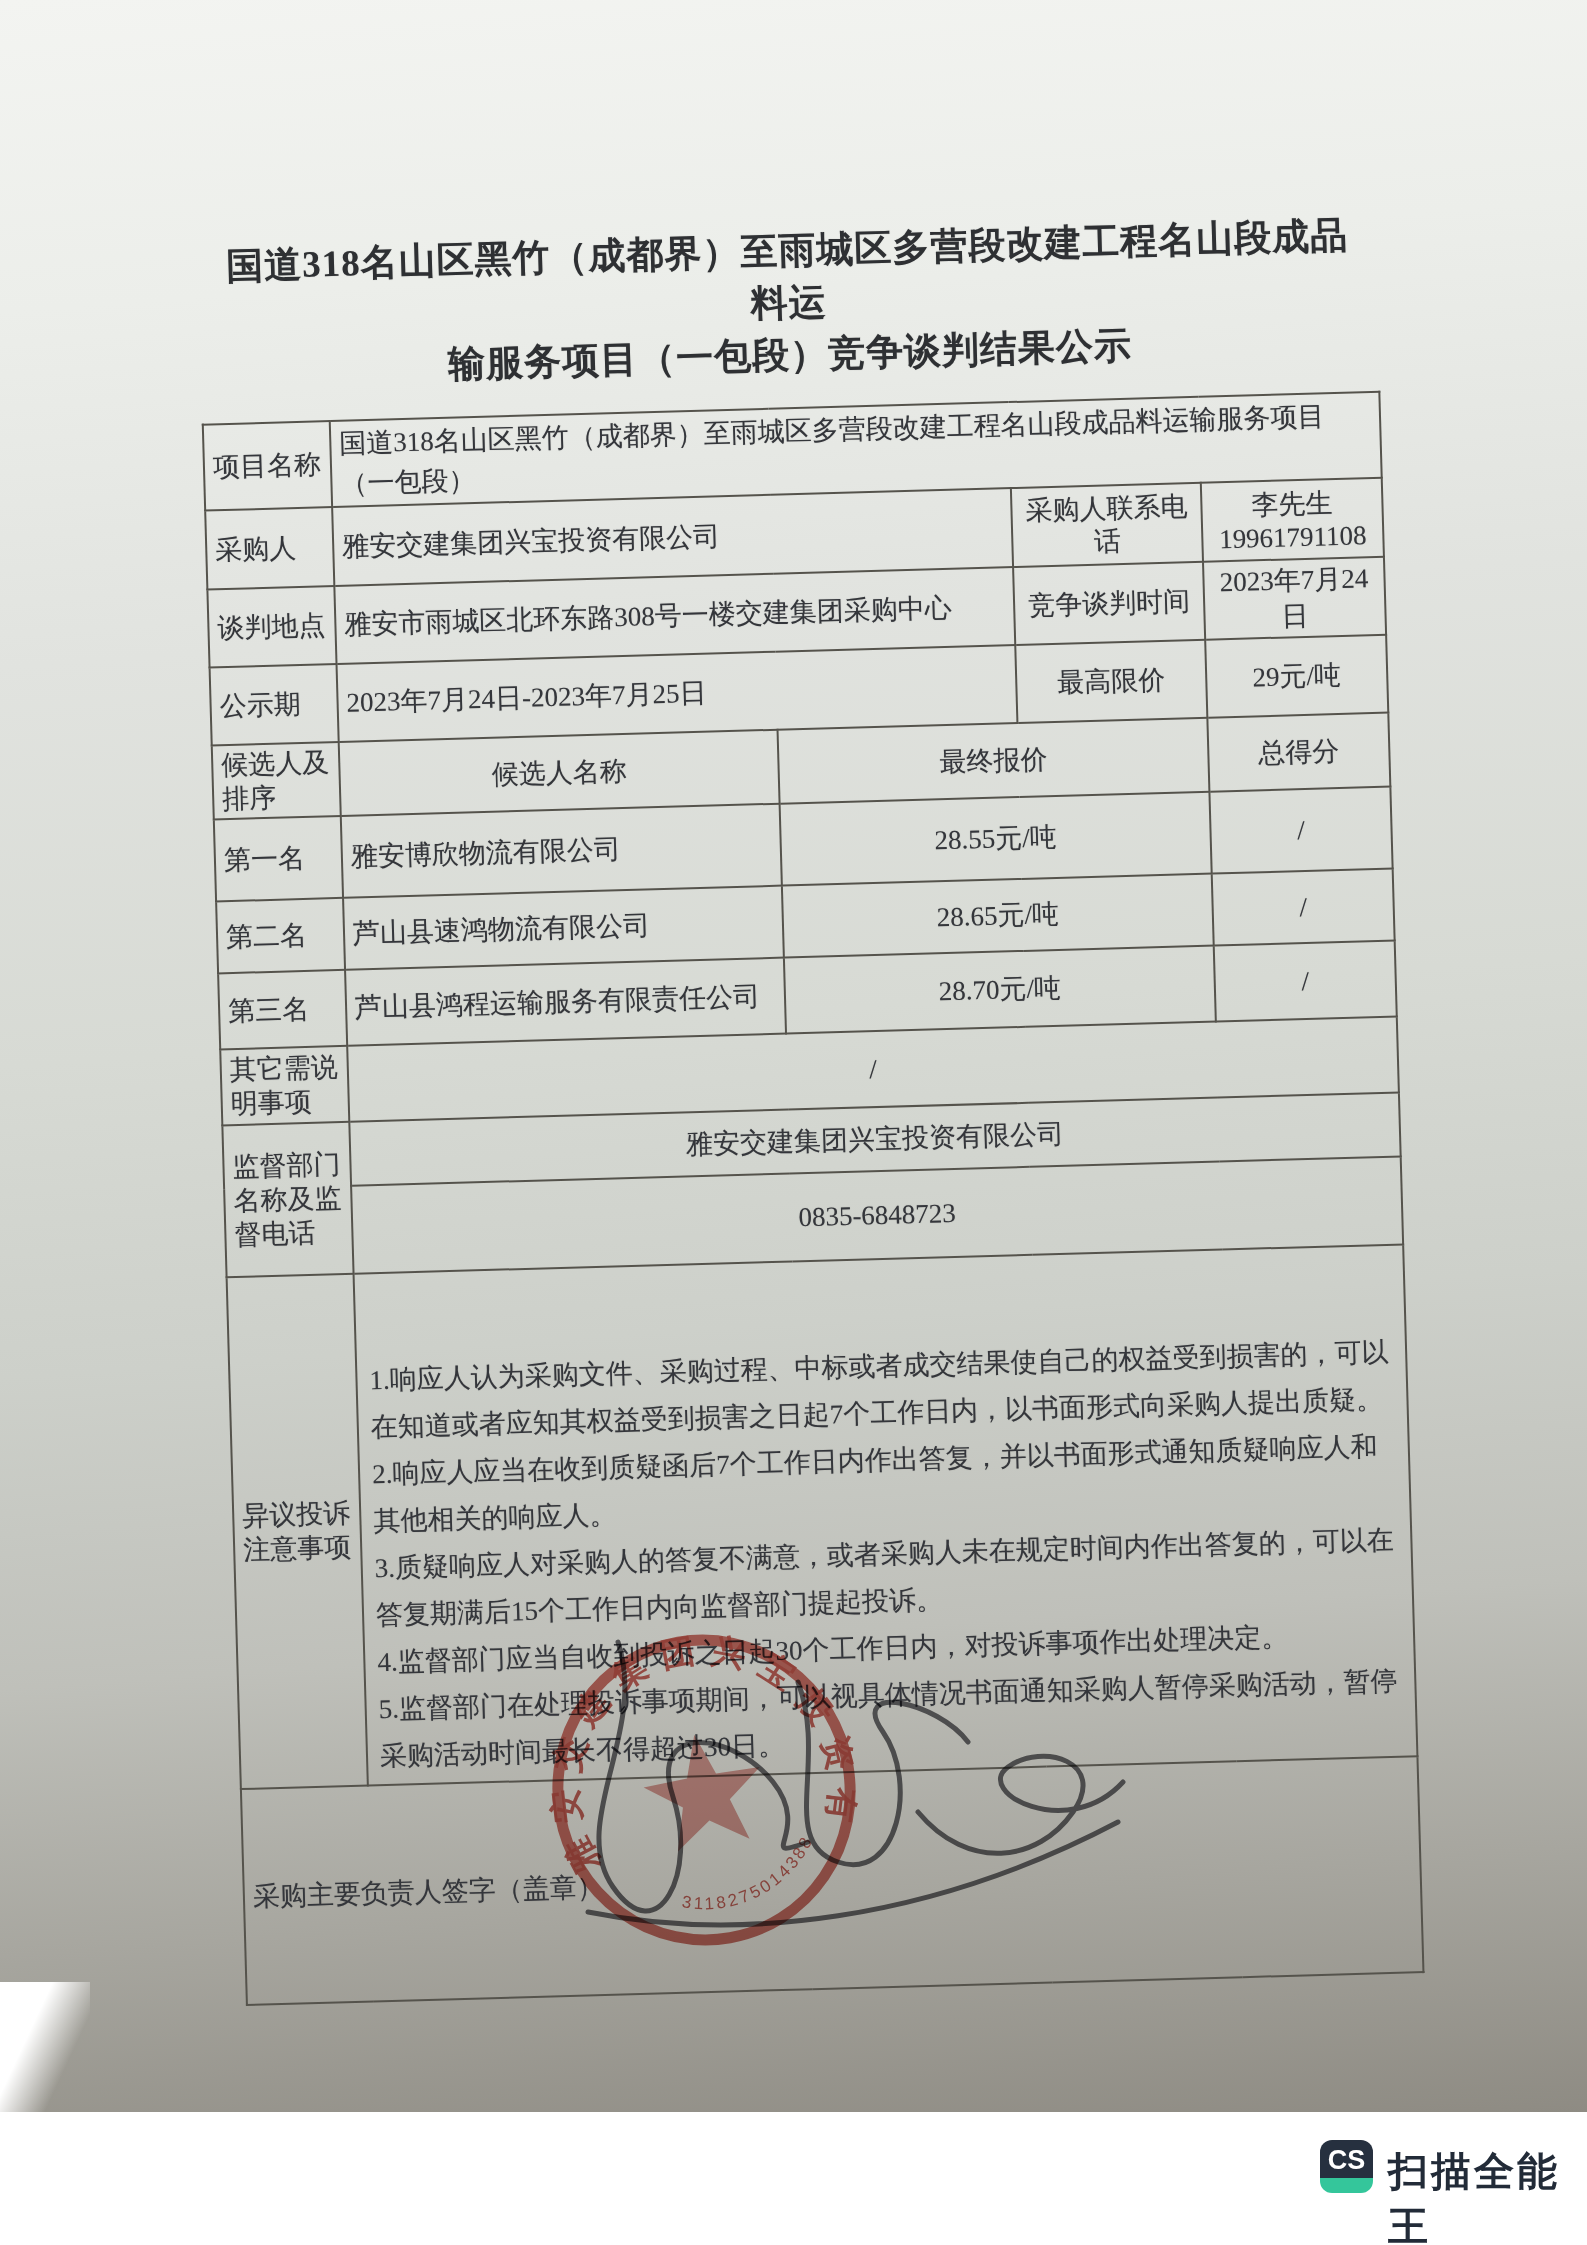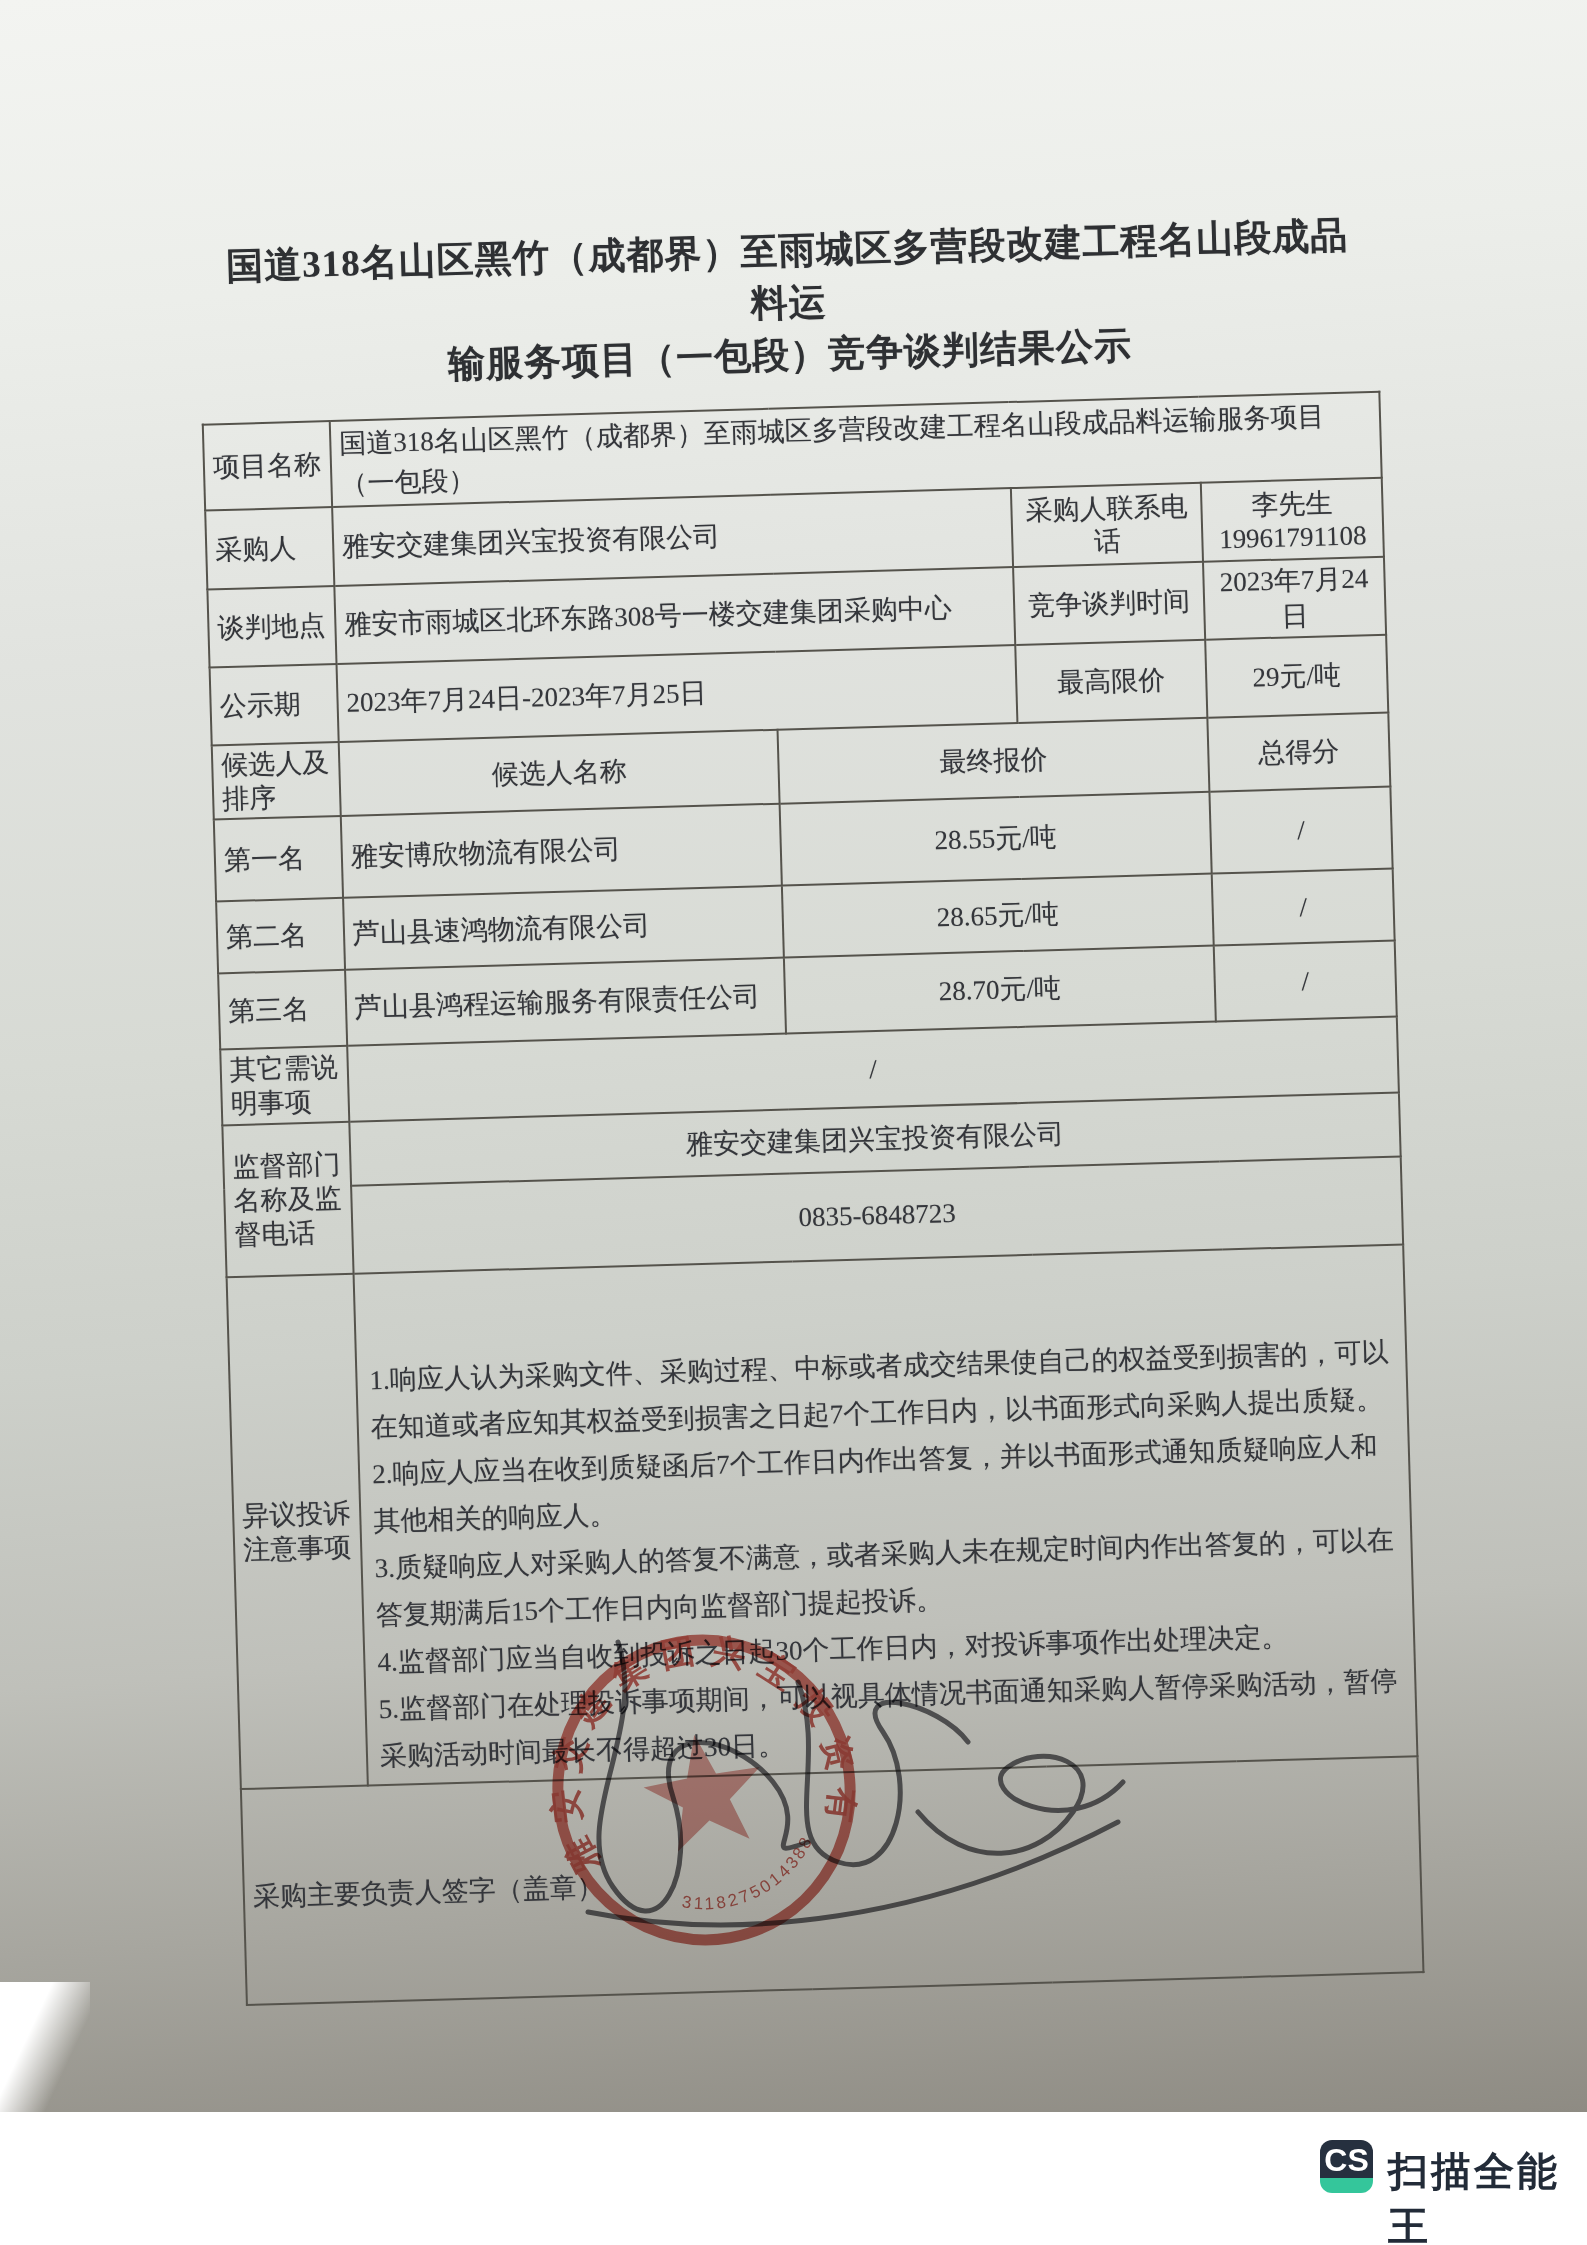--- a/index.html
+++ b/index.html
@@ -27,21 +27,21 @@
   .para .inner{padding:78px 4px 0 4px;line-height:47px;}
   .sig-cell{padding-left:10px;}
   .stamp{position:absolute;left:544px;top:1630px;width:320px;height:320px;
          transform:rotate(-10deg);mix-blend-mode:multiply;opacity:.92;}
   .signature{position:absolute;left:498px;top:1612px;width:640px;height:320px;
          mix-blend-mode:multiply;opacity:.88;}
   .footer{position:absolute;left:0;top:2112px;width:1587px;height:133px;background:#ffffff;}
   .cs-badge{position:absolute;left:1320px;top:28px;width:53px;height:53px;border-radius:12px;
          background:linear-gradient(#26303f 0 72%,#34c69b 72% 100%);
          display:flex;align-items:flex-start;justify-content:center;
-         font-family:"Liberation Sans",sans-serif;font-weight:bold;font-size:32px;color:#fff;
+         font-family:"Liberation Sans",sans-serif;font-weight:bold;font-size:27px;color:#fff;
          line-height:40px;}
   .cs-name{position:absolute;left:1388px;top:32px;font-family:"Liberation Sans",sans-serif;
          font-weight:bold;font-size:40px;letter-spacing:3px;color:#222b38;}
 </style>
 </head>
 <body>
 
 <div class="page">
   <div class="photo">
 

